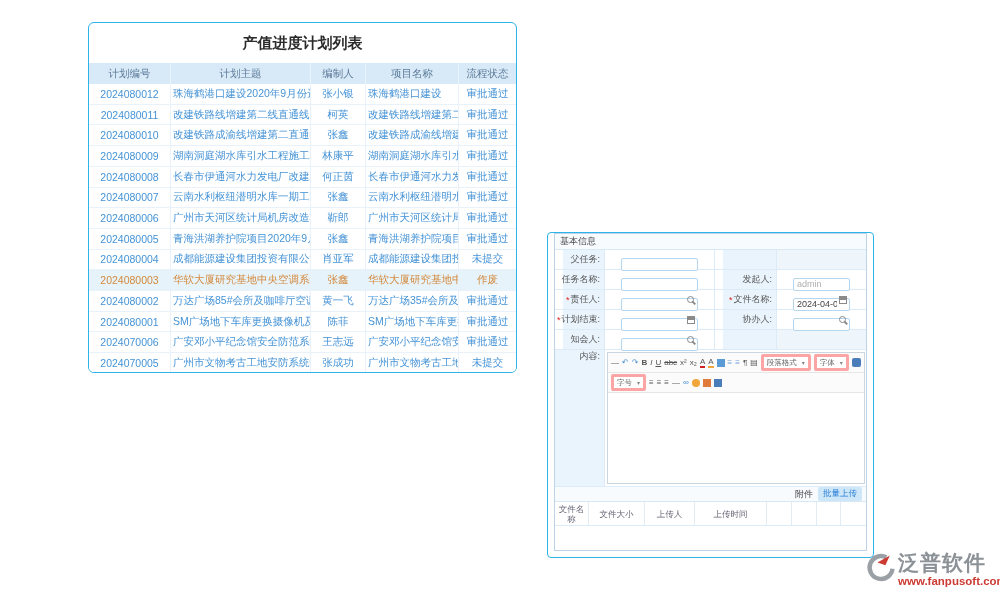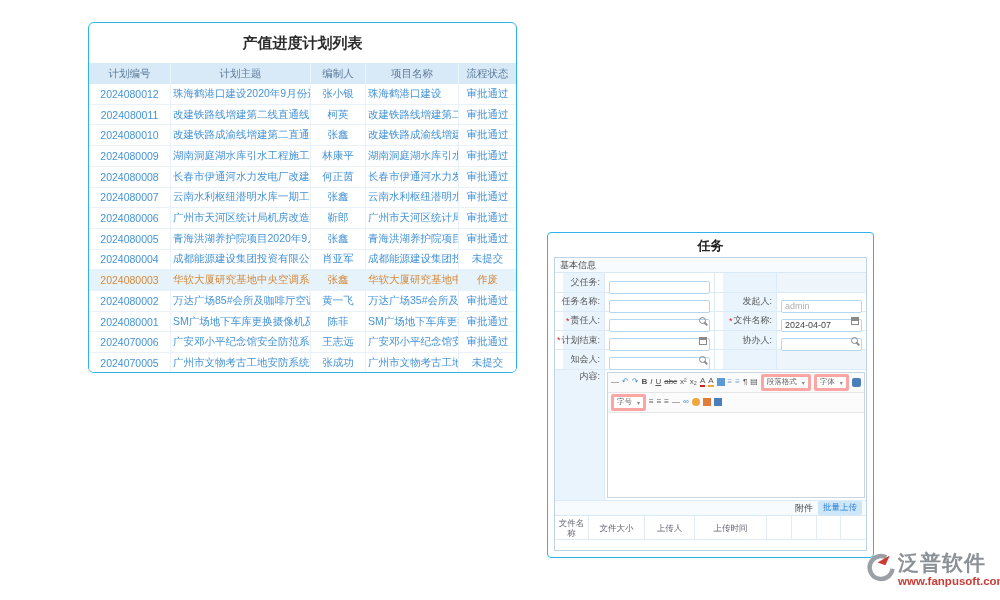--- a/index.html
+++ b/index.html
@@ -45,21 +45,21 @@
     flex:1;margin:0 6px 6px 6px;border:1px solid #bcd3e8;box-sizing:border-box;
     display:flex;flex-direction:column;overflow:hidden;
   }
   .fsection{height:15px;display:flex;align-items:center;padding-left:5px;font-size:9px;color:#444;
     background:#f7fbfe;border-bottom:1px solid #d9e8f5;}
   .frow{display:grid;grid-template-columns:50px 110px 62px 1fr;height:19px;border-bottom:1px solid #dcebf7;}
   .flabel{
     background:#eaf4fc;display:flex;align-items:center;justify-content:flex-end;
     padding-right:4px;font-size:9px;color:#555;border-right:1px solid #dcebf7;box-sizing:border-box;white-space:nowrap;margin-left:8px;
   }
-  .fvalue{display:flex;align-items:center;padding:0 4px;border-right:1px solid #dcebf7;box-sizing:border-box;}
+  .fvalue{display:flex;align-items:center;padding:0 16px;border-right:1px solid #dcebf7;box-sizing:border-box;}
   .fvalue:last-child{border-right:none;}
   .fempty{background:#eaf4fc;}
   .fempty2{background:#eef6fc;}
   .req{color:#e02020;margin-right:1px;font-size:9px;}
   .iwrap{position:relative;width:100%;height:13px;}
   .iwrap input{
     width:100%;height:13px;box-sizing:border-box;border:1px solid #b5d6ef;border-radius:2px;
     font-size:9px;color:#444;padding:0 12px 0 3px;outline:none;font-family:inherit;
   }
   .iwrap input.noicon{padding-right:3px;}
@@ -221,21 +221,20 @@
         <div class="cell c-id">2024070005</div>
         <div class="cell c-subject">广州市文物考古工地安防系统设备保修2020年...</div>
         <div class="cell c-author">张成功</div>
         <div class="cell c-project">广州市文物考古工地安防...</div>
         <div class="cell c-status st-unsubmitted">未提交</div>
       </div>
     </div>
 </section>
 
 <section class="task-panel">
-  <div class="task-title">任务</div>
   <div class="form-box">
     <div class="fsection">基本信息</div>
 
     <div class="frow">
       <div class="flabel">
           <span>父任务:</span>
         </div>
       <div class="fvalue">
         <span class="iwrap"><input class="noicon" style=""></span>
       </div>

